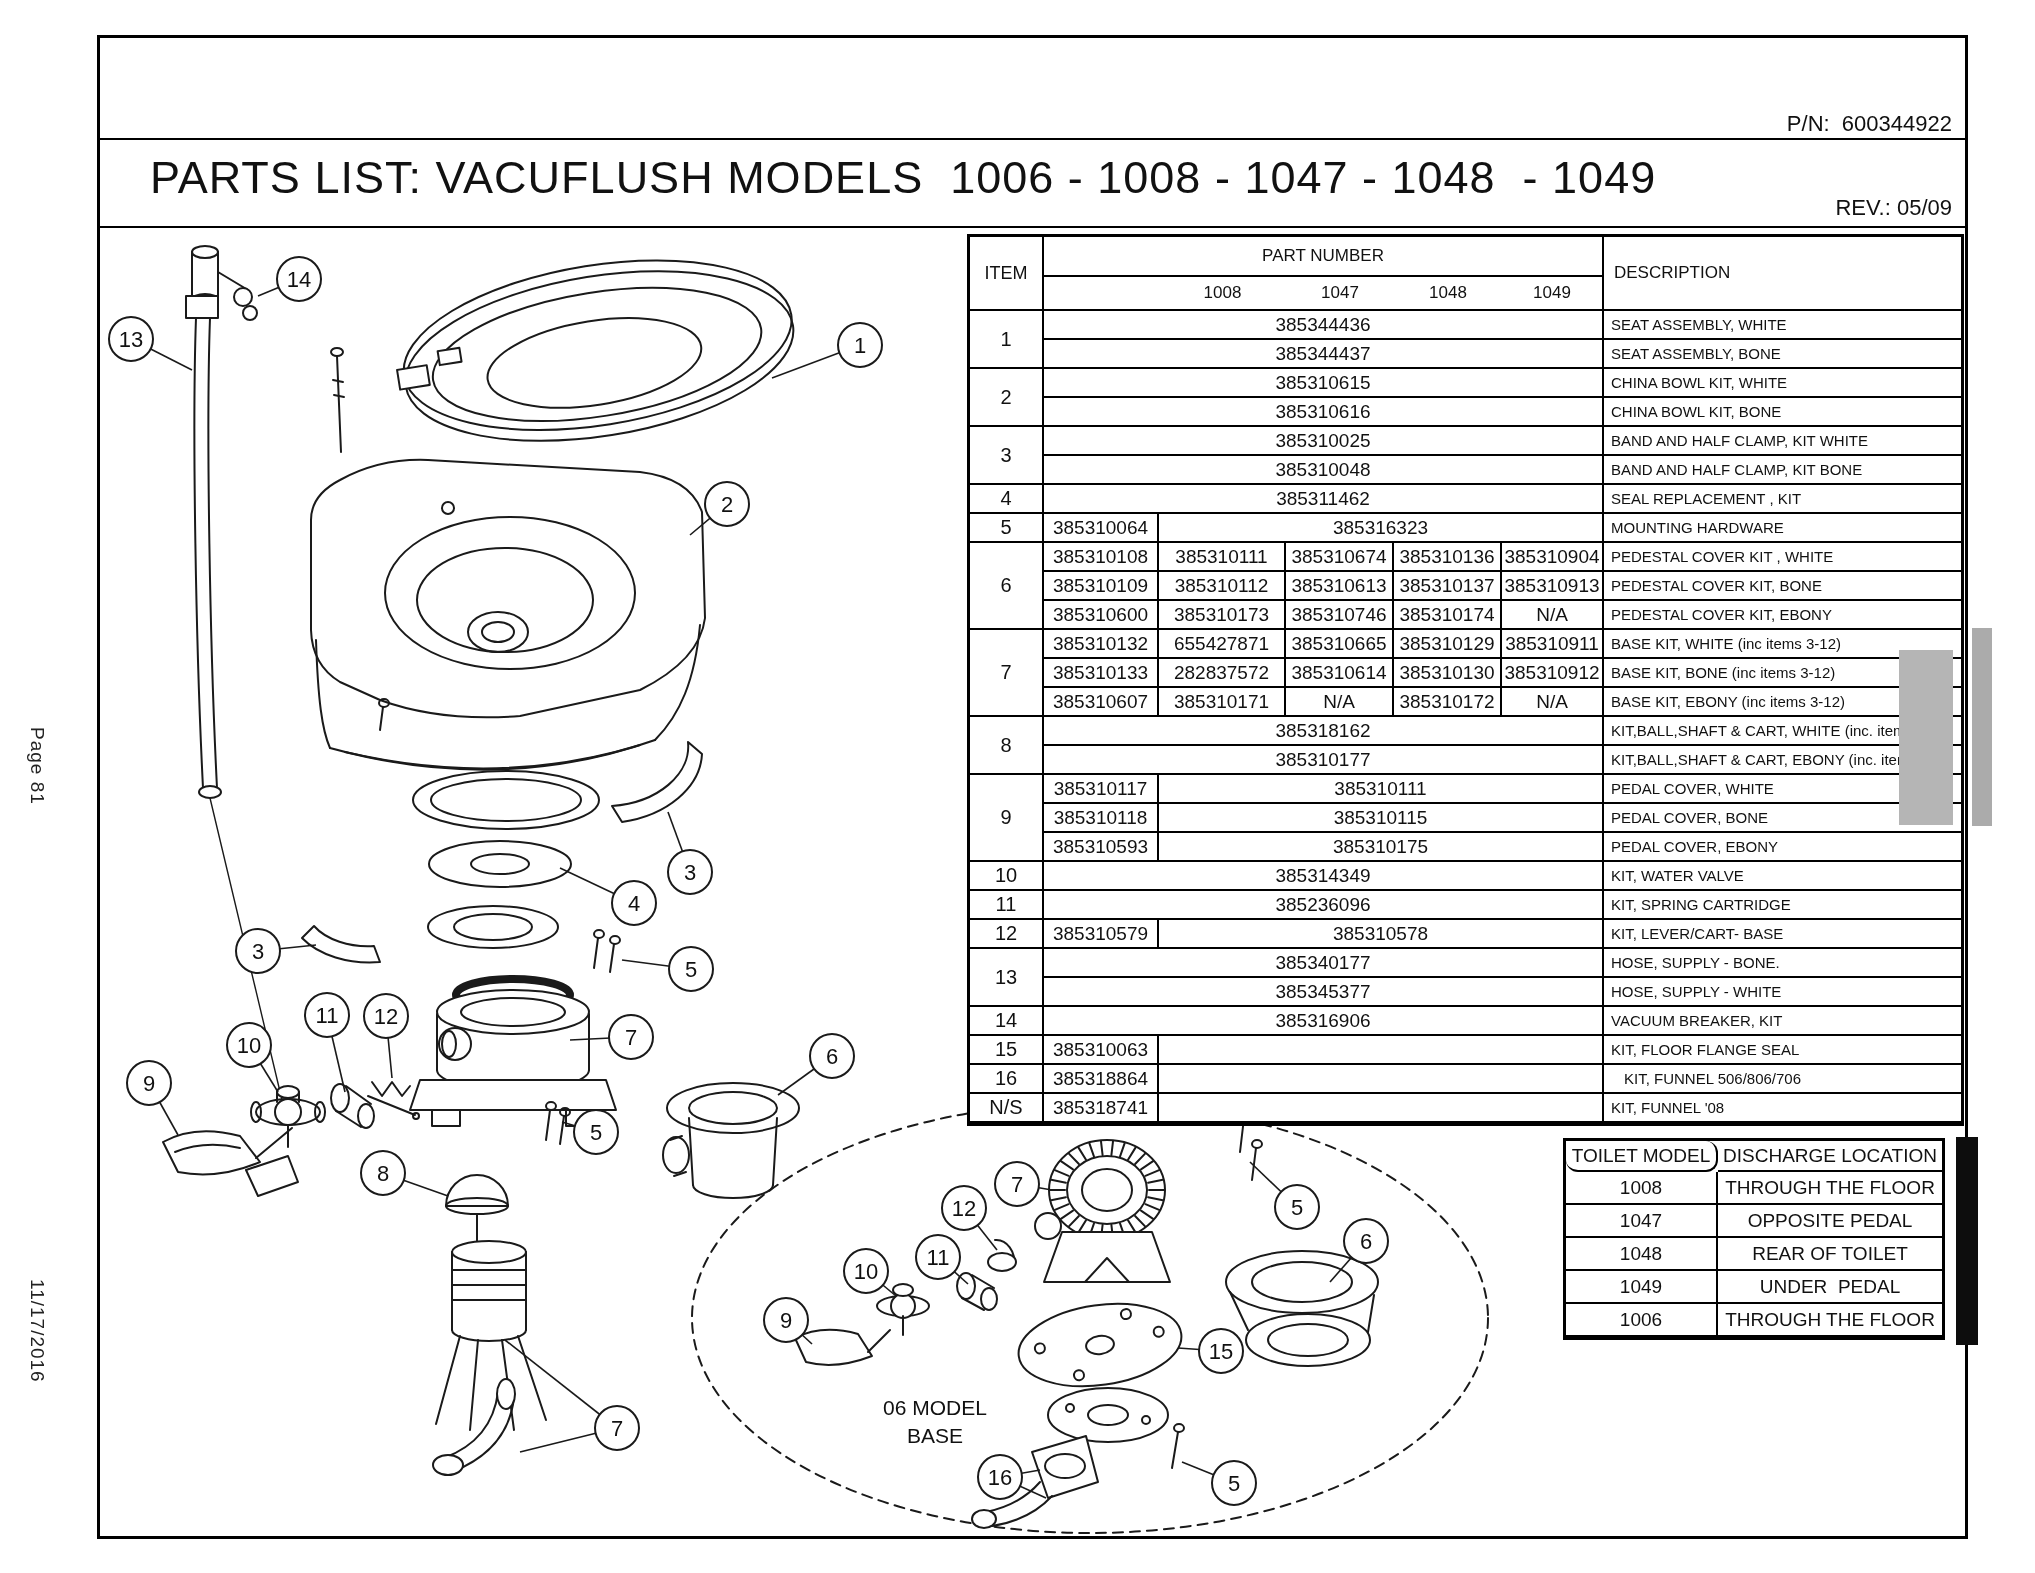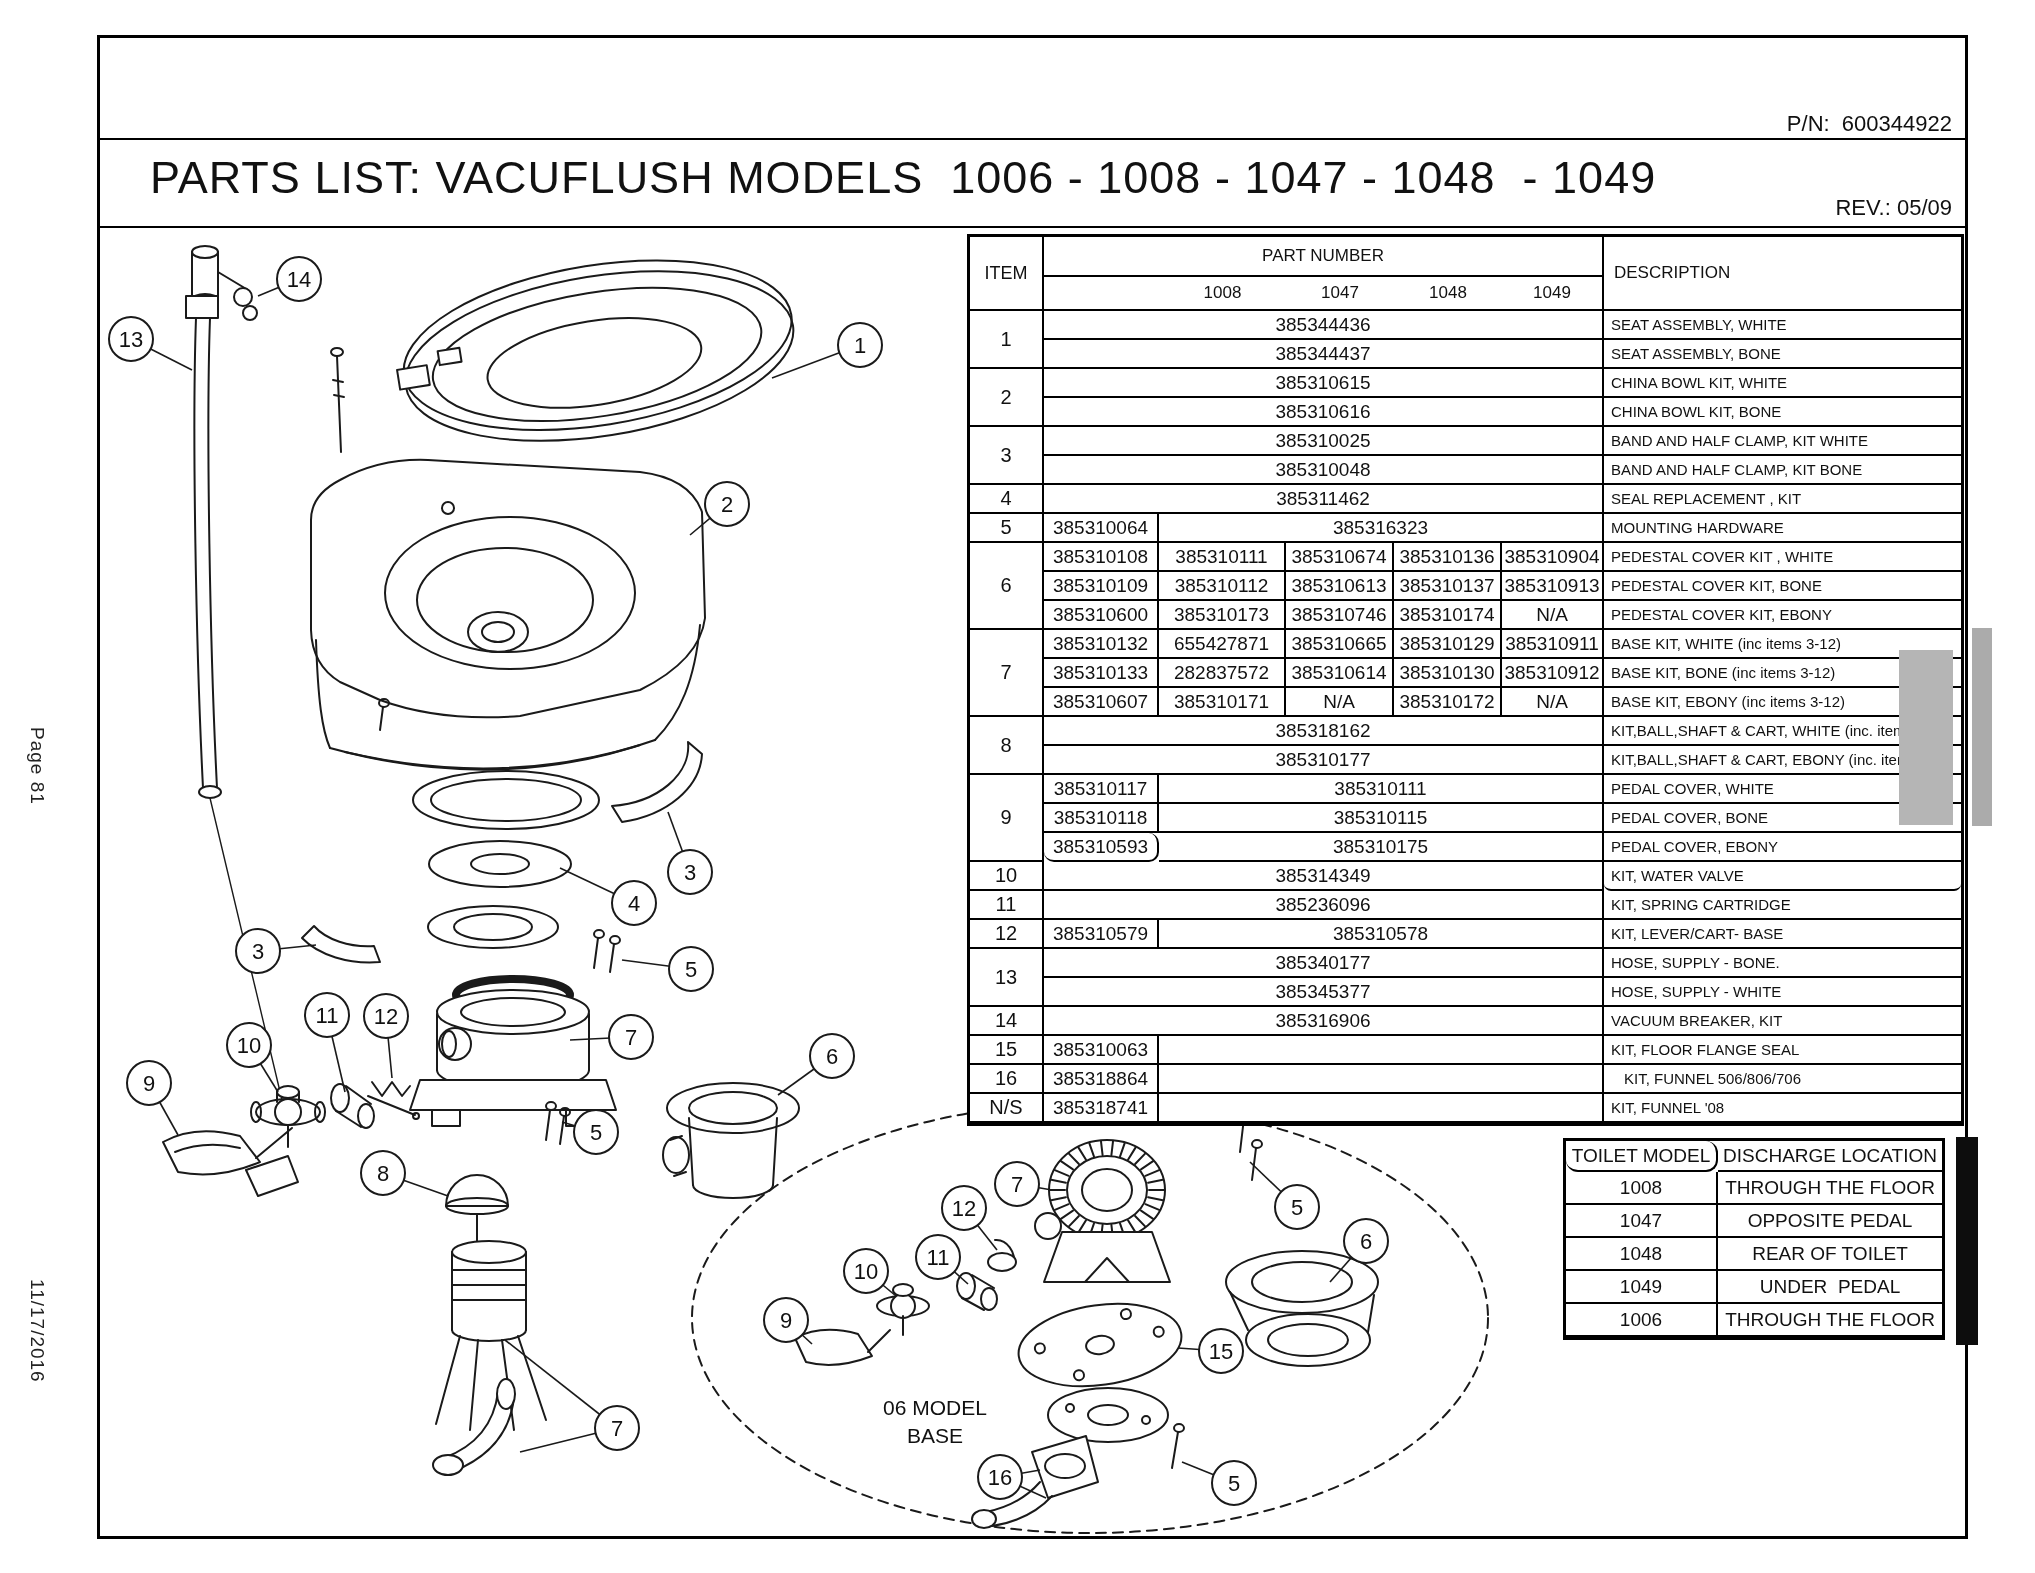--- a/index.html
+++ b/index.html
@@ -533,26 +533,26 @@
       <div class="cell desc-cell" style="grid-area: 17 / 7;">KIT,BALL,SHAFT &amp; CART, WHITE (inc. items</div>
       <div class="cell pn-cell" style="grid-area: 18 / 2 / auto / span 5;">385310177</div>
       <div class="cell desc-cell" style="grid-area: 18 / 7;">KIT,BALL,SHAFT &amp; CART, EBONY (inc. items</div>
       <div class="cell item-cell" style="grid-area: 19 / 1 / span 3;">9</div>
       <div class="cell pn-cell" style="grid-area: 19 / 2 / auto / span 1;">385310117</div>
       <div class="cell pn-cell" style="grid-area: 19 / 3 / auto / span 4;">385310111</div>
       <div class="cell desc-cell" style="grid-area: 19 / 7;">PEDAL COVER, WHITE</div>
       <div class="cell pn-cell" style="grid-area: 20 / 2 / auto / span 1;">385310118</div>
       <div class="cell pn-cell" style="grid-area: 20 / 3 / auto / span 4;">385310115</div>
       <div class="cell desc-cell" style="grid-area: 20 / 7; text-align: center;">PEDAL COVER, BONE</div>
-      <div class="cell pn-cell" style="grid-area: 21 / 2 / auto / span 1; border-radius: 10px;">385310593</div>
+      <div class="cell pn-cell" style="grid-area: 21 / 2 / auto / span 1;">385310593</div>
       <div class="cell pn-cell" style="grid-area: 21 / 3 / auto / span 4;">385310175</div>
       <div class="cell desc-cell" style="grid-area: 21 / 7;">PEDAL COVER, EBONY</div>
       <div class="cell item-cell" style="grid-area: 22 / 1 / span 1;">10</div>
       <div class="cell pn-cell" style="grid-area: 22 / 2 / auto / span 5;">385314349</div>
-      <div class="cell desc-cell" style="grid-area: 22 / 7; border-radius: 7px;">KIT, WATER VALVE</div>
+      <div class="cell desc-cell" style="grid-area: 22 / 7;">KIT, WATER VALVE</div>
       <div class="cell item-cell" style="grid-area: 23 / 1 / span 1;">11</div>
       <div class="cell pn-cell" style="grid-area: 23 / 2 / auto / span 5;">385236096</div>
       <div class="cell desc-cell" style="grid-area: 23 / 7;">KIT, SPRING CARTRIDGE</div>
       <div class="cell item-cell" style="grid-area: 24 / 1 / span 1;">12</div>
       <div class="cell pn-cell" style="grid-area: 24 / 2 / auto / span 1;">385310579</div>
       <div class="cell pn-cell" style="grid-area: 24 / 3 / auto / span 4;">385310578</div>
       <div class="cell desc-cell" style="grid-area: 24 / 7;">KIT, LEVER/CART- BASE</div>
       <div class="cell item-cell" style="grid-area: 25 / 1 / span 2;">13</div>
       <div class="cell pn-cell" style="grid-area: 25 / 2 / auto / span 5;">385340177</div>
       <div class="cell desc-cell" style="grid-area: 25 / 7;">HOSE, SUPPLY - BONE.</div>

